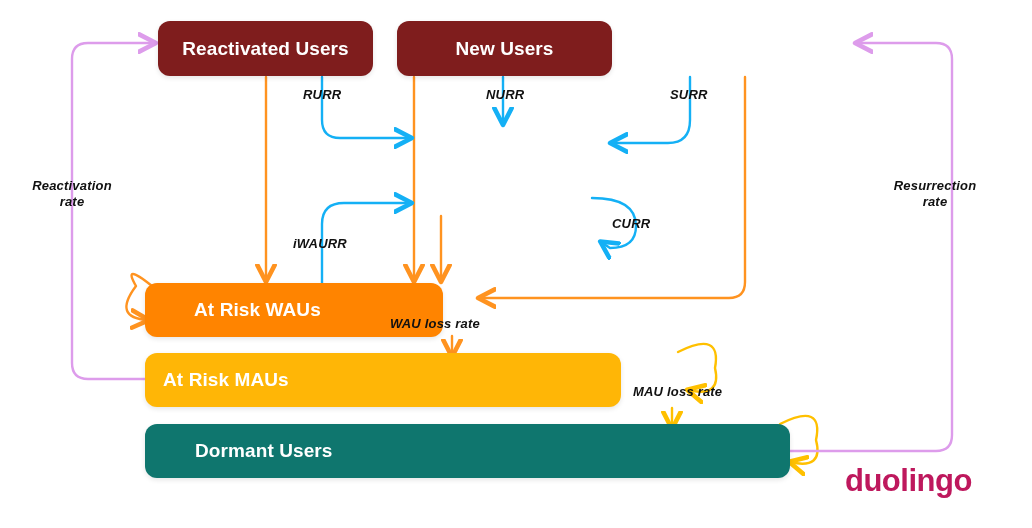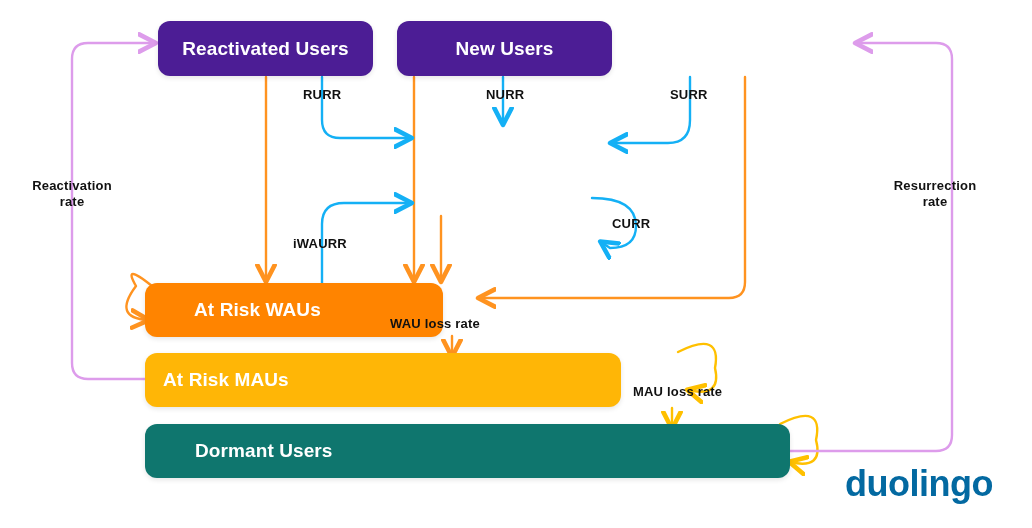--- a/index.html
+++ b/index.html
@@ -19,42 +19,43 @@
     box-sizing:border-box;
     box-shadow:0 2px 5px rgba(0,0,0,0.10);
     color:#ffffff;
     z-index:5;
   }
   .node .lbl{
     font-weight:600;
     letter-spacing:0.1px;
     white-space:nowrap;
   }
-  .node.purple{background:#4c1d95;}
+  .node.purple{background:#7f1d1d;}
   .node.blue{background:#14b0f5;}
   .node.orange{background:#ff8400;}
   .node.amber{background:#ffb606;}
   .node.yellow{background:#0f766e;padding-left:32px;}
   .node.center .lbl{width:100%;text-align:center;font-size:19px;}
   .node.left .lbl{padding-left:18px;font-size:19px;}
   .edge-label{
     position:absolute;
     color:#111111;
     font-weight:bold;
     font-size:13px;
     white-space:nowrap;
     z-index:9;
     letter-spacing:0.2px;
+    font-style:italic;
   }
   .edge-label.two-line{text-align:center;line-height:1.25;white-space:normal;}
   .brand{
     position:absolute;
-    color:#0369a1;
+    color:#be185d;
     font-weight:bold;
-    font-size:36px;
+    font-size:31px;
     letter-spacing:-0.5px;
     z-index:9;
   }
 </style>
 </head>
 <body>
 
 <div id="stage">
 
   <svg class="layer" viewBox="0 0 1032 528">

